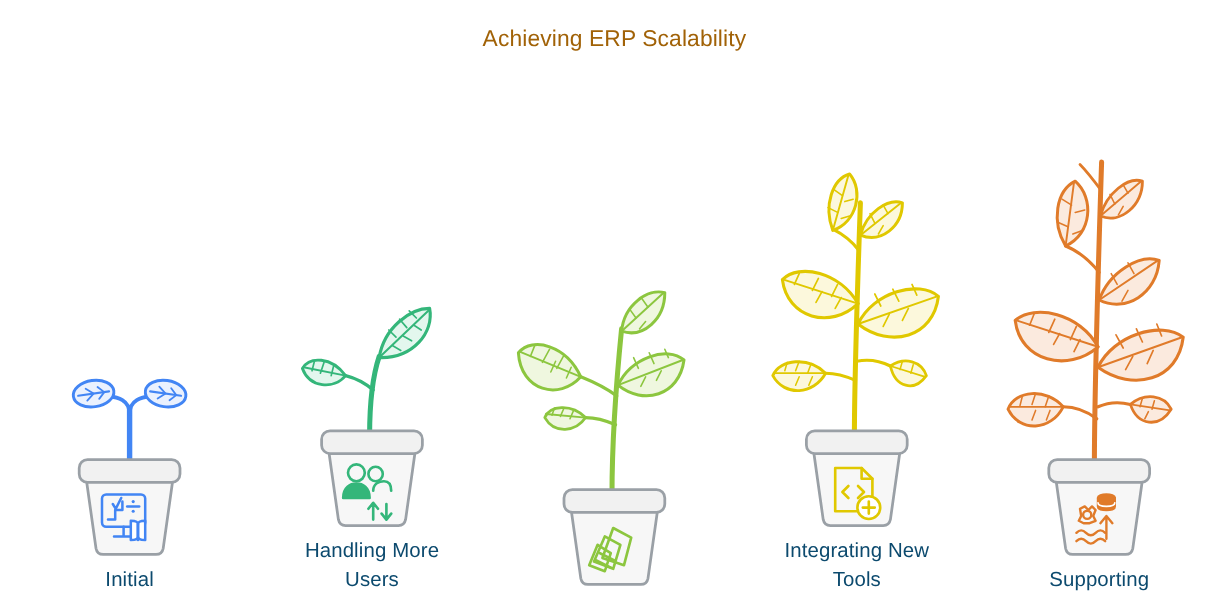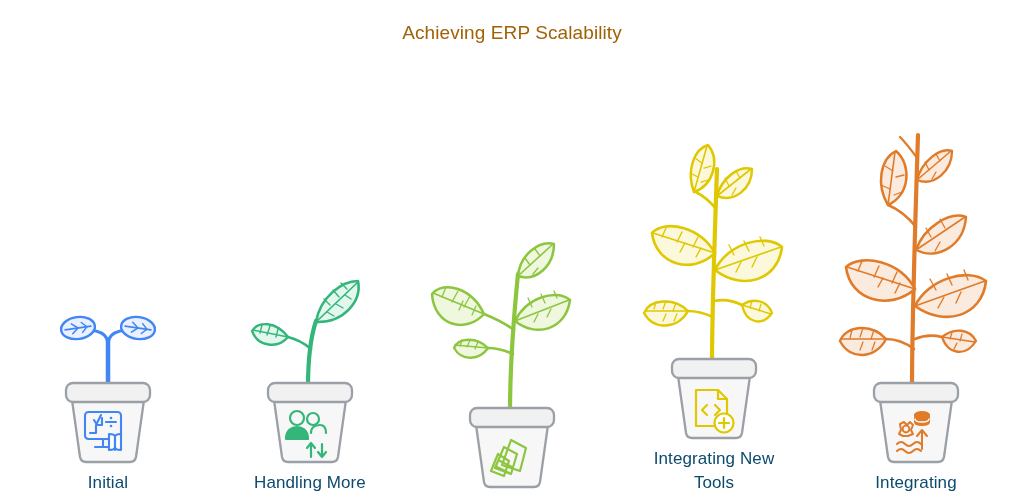--- a/index.html
+++ b/index.html
@@ -156,20 +156,21 @@
             <circle cx="101" cy="310" r="6"></circle>
             <path d="M74 330 C74 321, 80 318, 85 318 C90 318, 96 321, 96 330 Z" fill="#34b67a" stroke="#34b67a"></path>
             <path d="M99 324 C99 318, 104 316, 108 316 C112 316, 114 319, 114 324"></path>
             <path d="M99 335 L99 348 M95 339 L99 334 L103 339"></path>
             <path d="M110 335 L110 348 M106 343 L110 348 L114 343"></path>
           </g>
         </svg>
       </div>
       <div class="stage-label">
         <span class="lbl-line">Handling More</span>
+        <span class="lbl-line">Users</span>
       </div>
     </div>
 
     <div class="stage">
       <div class="plant-area">
         <svg width="196" height="355" viewBox="0 0 196 355">
           <g>
             <path d="M96 278 C96 240, 98 200, 104 140" stroke="#8cc63f" stroke-width="4.2" fill="none" stroke-linecap="round"></path>
             <path d="M99 220 C90 216, 82 214, 74 214" stroke="#8cc63f" stroke-width="2.6" fill="none" stroke-linecap="round"></path>
             <path d="M100 196 C92 190, 80 184, 70 180" stroke="#8cc63f" stroke-width="2.6" fill="none" stroke-linecap="round"></path>
@@ -336,18 +337,18 @@
             <path d="M97 310 C97 312, 100 313, 104 313 C108 313, 111 312, 111 310" stroke="#ffffff" stroke-width="1.4"></path>
             <path d="M104 322 L104 340 M99 327 L104 321 L109 327"></path>
             <path d="M82 315 L86 313 L89 316 L92 313 L95 316 L93 321 L95 325 L90 327 L85 327 L81 325 L83 321 Z"></path>
             <circle cx="88" cy="320" r="3.4"></circle>
             <path d="M79 335 Q83 331, 87 335 T95 335 T103 335"></path>
             <path d="M79 342 Q83 338, 87 342 T95 342 T103 342"></path>
           </g>
         </svg>
       </div>
       <div class="stage-label">
-        <span class="lbl-line">Integrating</span>
+        <span class="lbl-line">Supporting</span>
       </div>
     </div>
 
   </div>
 </div>
 
 </body></html>

